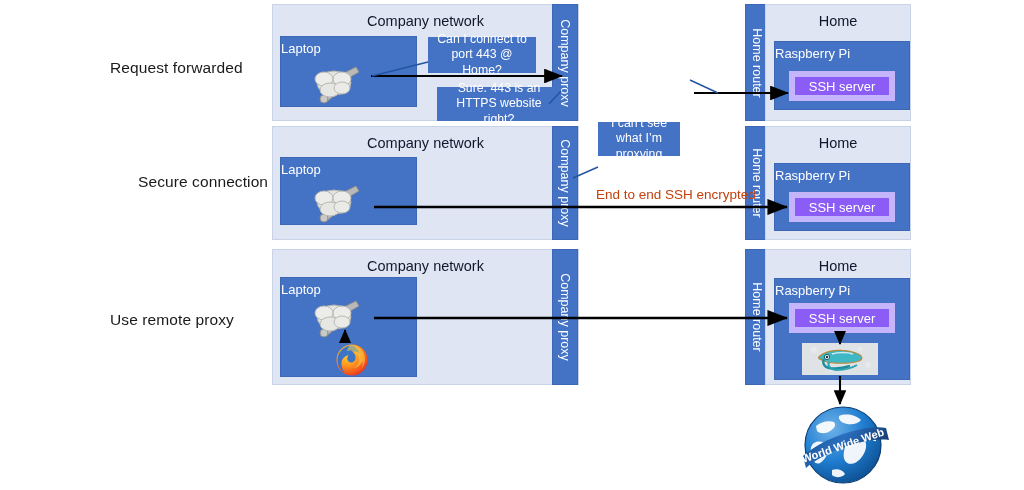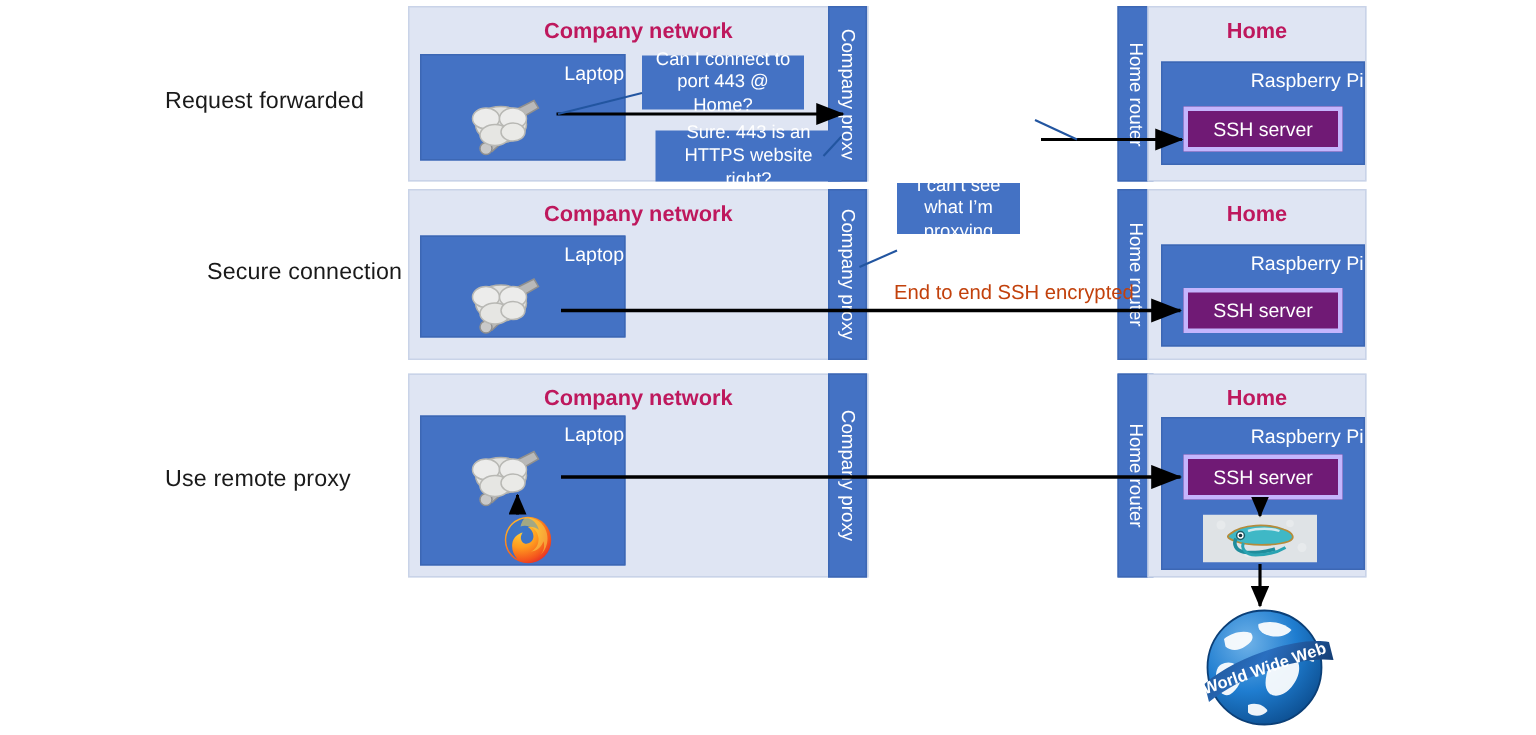--- a/index.html
+++ b/index.html
@@ -30,43 +30,43 @@
   
   .panel {
     position: absolute;
     background: #dfe5f3;
     border: 1px solid #c9d3e8;
   }
   .panel-title {
     position: absolute;
     left: 0; right: 0;
     text-align: center;
-    font-weight: bold;
+    font-weight: normal;
     font-size: 14.5px;
-    color: #be185d;
+    color: #0f172a;
   }
 
   
   .device {
     position: absolute;
     background: #4472c4;
     border: 1px solid #3c67b4;
   }
   .device-title {
     position: absolute;
     left: 0; right: 0;
     top: 4px;
-    text-align: right;
+    text-align: left;
     color: #ffffff;
     font-size: 13px;
   }
   .subdevice {
     position: absolute;
-    background: #701a75;
-    border: 3px solid #c4b5fd;
+    background: #8b5cf6;
+    border: 6px solid #c4b5fd;
   }
   .subdevice span {
     position: absolute;
     left: 0; right: 0;
     top: 50%;
     transform: translateY(-50%);
     text-align: center;
     color: #ffffff;
     font-size: 13px;
   }

